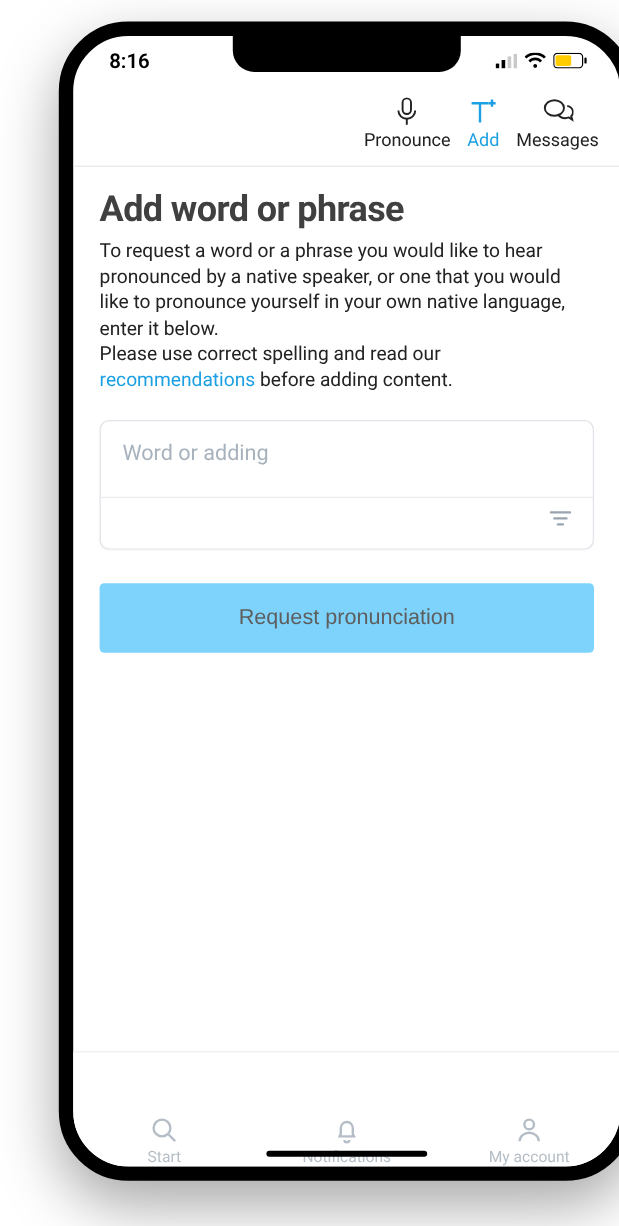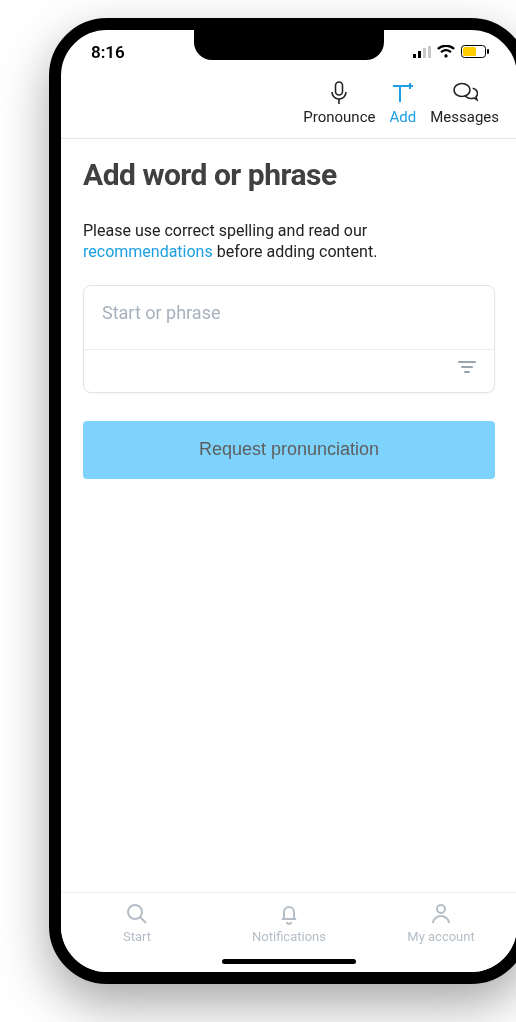--- a/index.html
+++ b/index.html
@@ -112,25 +112,25 @@
     border-radius: 4px;
     color: #5E5E5E;
     font-size: 18px;
     font-weight: 400;
   }
   .bottom-nav {
     position: absolute;
     bottom: 0;
     left: 0;
     right: 0;
-    height: 80px;
+    height: 96px;
     border-top: 1px solid #eee;
     display: flex;
     justify-content: space-around;
-    align-items: flex-start;
+    align-items: flex-end;
     padding-top: 8px;
     background: #fff;
   }
   .bottom-item {
     display: flex;
     flex-direction: column;
     align-items: center;
     gap: 2px;
     color: #B5BEC7;
     font-size: 13px;
@@ -207,27 +207,27 @@
             <path d="M13 14c1 2 3 3.5 6 3.5 1 0 2-.2 3-.6l3 2-1-3c1-1 1.5-2.2 1.5-3.4 0-2.5-2-4.6-4.8-5.3"></path>
           </svg>
       </span>
       <span>Messages</span>
     </div>
   </div>
 
   <div class="content">
     <h1 class="page-title">Add word or phrase</h1>
     <p class="desc">
-      <br>
+      <span>To request a word or a phrase you would like to hear pronounced by a native speaker, or one that you would like to pronounce yourself in your own native language, enter it below.</span><br>
       <span>Please use correct spelling and read our </span><a href="#">recommendations</a><span> before adding content.</span>
     </p>
 
     <div class="card">
       <div class="field">
-        <div class="field-label">Start or phrase</div>
+        <div class="field-label">Word or adding</div>
       </div>
       <div class="field">
         <span class="filter-icon">
           <svg width="18" height="14" viewBox="0 0 18 14" stroke="#9AA4AF" stroke-width="2" stroke-linecap="round">
               <line x1="1" y1="2" x2="17" y2="2"></line>
               <line x1="4" y1="7" x2="14" y2="7"></line>
               <line x1="7" y1="12" x2="11" y2="12"></line>
             </svg>
         </span>
       </div>

